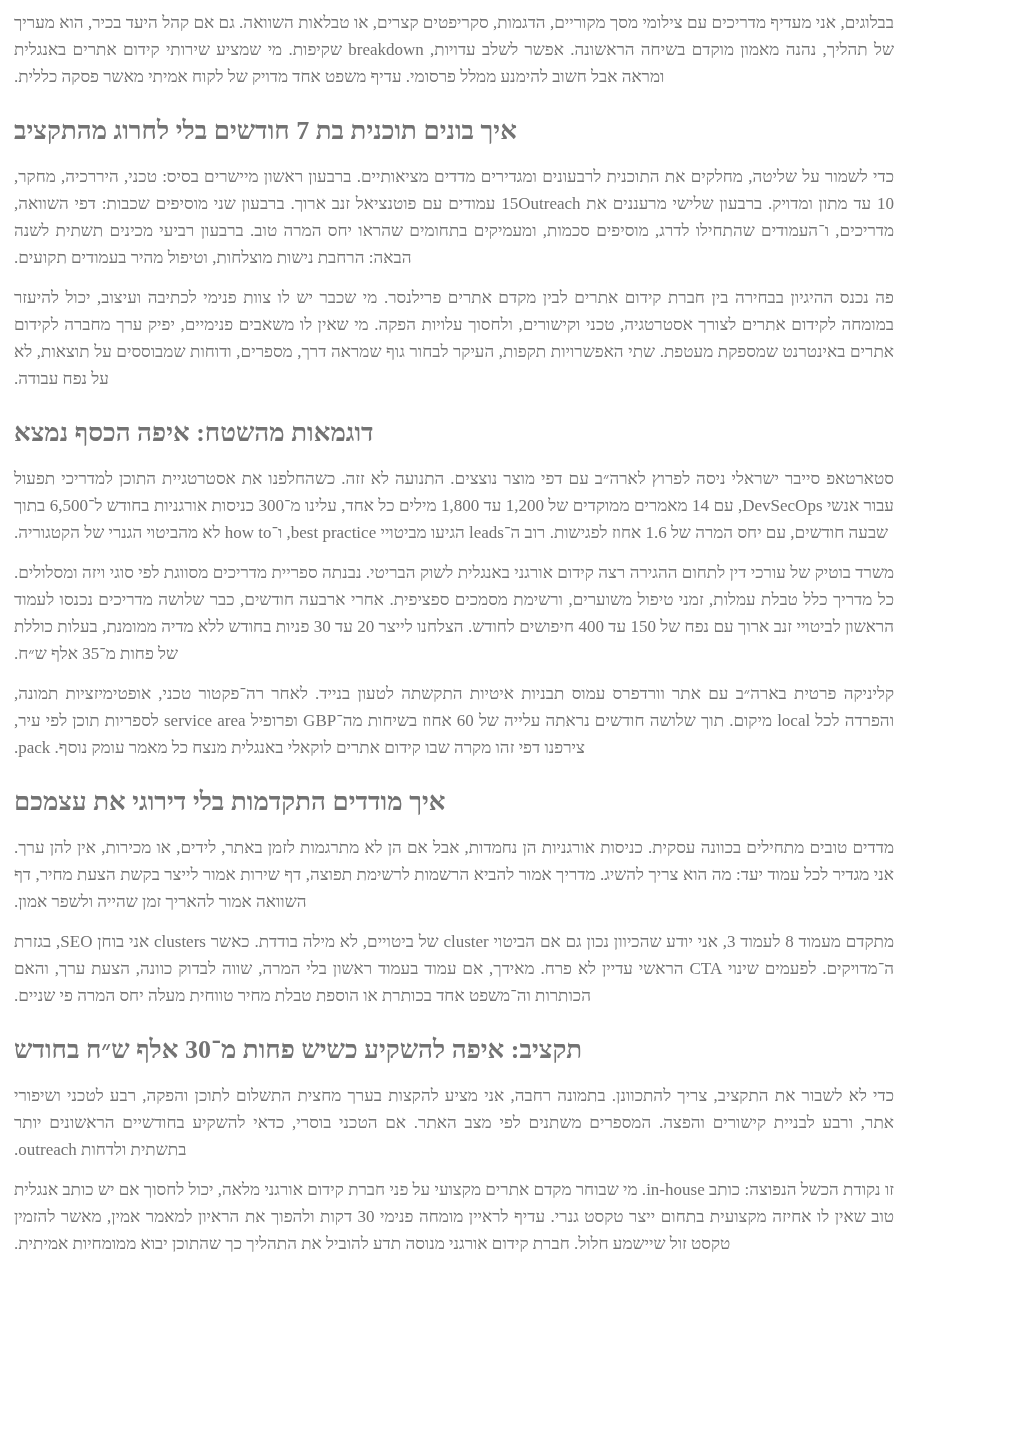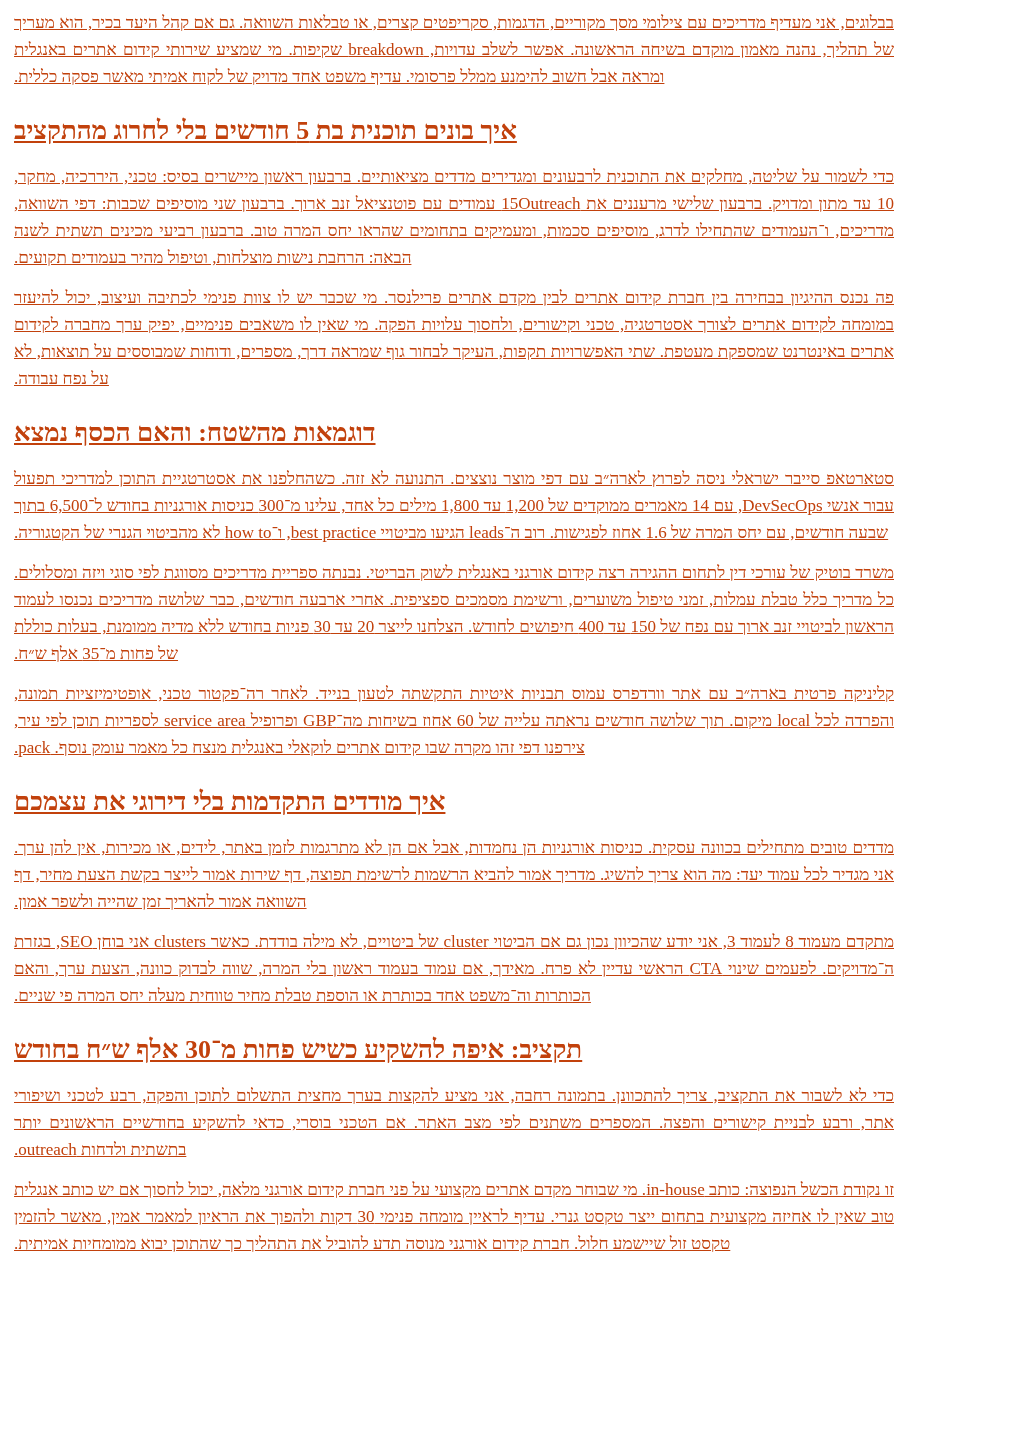--- a/index.html
+++ b/index.html
@@ -7,25 +7,24 @@
     padding: 0;
     background: #ffffff;
   }
   .page {
     position: relative;
     width: 908px;
     height: 1448px;
     box-sizing: border-box;
     padding: 9px 14px 10px 14px;
     background: #ffffff;
-    color: #c2410c;
+    color: #737373;
     font-family: "Liberation Serif", "DejaVu Serif", "DejaVu Sans", serif;
     direction: rtl;
     overflow: hidden;
-    text-decoration: underline;
   }
   .page p {
     margin: 0 0 13px 0;
     font-size: 17px;
     line-height: 27px;
     text-align: justify;
     text-align-last: left;
   }
   .page h2 {
     margin: 24px 0 15px 0;
@@ -36,25 +35,25 @@
   }
   .page h2:first-of-type { margin-top: 24px; }
 </style>
 </head>
 <body>
 
 <div class="page" dir="rtl">
 
   <p>בבלוגים, אני מעדיף מדריכים עם צילומי מסך מקוריים, הדגמות, סקריפטים קצרים, או טבלאות השוואה. גם אם קהל היעד בכיר, הוא מעריך של תהליך, נהנה מאמון מוקדם בשיחה הראשונה. אפשר לשלב עדויות, breakdown שקיפות. מי שמציע שירותי קידום אתרים באנגלית ומראה אבל חשוב להימנע ממלל פרסומי. עדיף משפט אחד מדויק של לקוח אמיתי מאשר פסקה כללית.</p>
 
-  <h2>איך בונים תוכנית בת 5 חודשים בלי לחרוג מהתקציב</h2>
+  <h2>איך בונים תוכנית בת 7 חודשים בלי לחרוג מהתקציב</h2>
   <p>כדי לשמור על שליטה, מחלקים את התוכנית לרבעונים ומגדירים מדדים מציאותיים. ברבעון ראשון מיישרים בסיס: טכני, היררכיה, מחקר, 10 עד מתון ומדויק. ברבעון שלישי מרעננים את 15Outreach עמודים עם פוטנציאל זנב ארוך. ברבעון שני מוסיפים שכבות: דפי השוואה, מדריכים, ו־העמודים שהתחילו לדרג, מוסיפים סכמות, ומעמיקים בתחומים שהראו יחס המרה טוב. ברבעון רביעי מכינים תשתית לשנה הבאה: הרחבת נישות מוצלחות, וטיפול מהיר בעמודים תקועים.</p>
   <p>פה נכנס ההיגיון בבחירה בין חברת קידום אתרים לבין מקדם אתרים פרילנסר. מי שכבר יש לו צוות פנימי לכתיבה ועיצוב, יכול להיעזר במומחה לקידום אתרים לצורך אסטרטגיה, טכני וקישורים, ולחסוך עלויות הפקה. מי שאין לו משאבים פנימיים, יפיק ערך מחברה לקידום אתרים באינטרנט שמספקת מעטפת. שתי האפשרויות תקפות, העיקר לבחור גוף שמראה דרך, מספרים, ודוחות שמבוססים על תוצאות, לא על נפח עבודה.</p>
 
-  <h2>דוגמאות מהשטח: והאם הכסף נמצא</h2>
+  <h2>דוגמאות מהשטח: איפה הכסף נמצא</h2>
   <p>סטארטאפ סייבר ישראלי ניסה לפרוץ לארה״ב עם דפי מוצר נוצצים. התנועה לא זזה. כשהחלפנו את אסטרטגיית התוכן למדריכי תפעול עבור אנשי DevSecOps, עם 14 מאמרים ממוקדים של 1,200 עד 1,800 מילים כל אחד, עלינו מ־300 כניסות אורגניות בחודש ל־6,500 בתוך שבעה חודשים, עם יחס המרה של 1.6 אחוז לפגישות. רוב ה־leads הגיעו מביטויי best practice, ו־how to לא מהביטוי הגנרי של הקטגוריה.</p>
   <p>משרד בוטיק של עורכי דין לתחום ההגירה רצה קידום אורגני באנגלית לשוק הבריטי. נבנתה ספריית מדריכים מסווגת לפי סוגי ויזה ומסלולים. כל מדריך כלל טבלת עמלות, זמני טיפול משוערים, ורשימת מסמכים ספציפית. אחרי ארבעה חודשים, כבר שלושה מדריכים נכנסו לעמוד הראשון לביטויי זנב ארוך עם נפח של 150 עד 400 חיפושים לחודש. הצלחנו לייצר 20 עד 30 פניות בחודש ללא מדיה ממומנת, בעלות כוללת של פחות מ־35 אלף ש״ח.</p>
   <p>קליניקה פרטית בארה״ב עם אתר וורדפרס עמוס תבניות איטיות התקשתה לטעון בנייד. לאחר רה־פקטור טכני, אופטימיזציות תמונה, והפרדה לכל local מיקום. תוך שלושה חודשים נראתה עלייה של 60 אחוז בשיחות מה־GBP ופרופיל service area לספריות תוכן לפי עיר, צירפנו דפי זהו מקרה שבו קידום אתרים לוקאלי באנגלית מנצח כל מאמר עומק נוסף. pack.</p>
 
   <h2>איך מודדים התקדמות בלי דירוגי את עצמכם</h2>
   <p>מדדים טובים מתחילים בכוונה עסקית. כניסות אורגניות הן נחמדות, אבל אם הן לא מתרגמות לזמן באתר, לידים, או מכירות, אין להן ערך. אני מגדיר לכל עמוד יעד: מה הוא צריך להשיג. מדריך אמור להביא הרשמות לרשימת תפוצה, דף שירות אמור לייצר בקשת הצעת מחיר, דף השוואה אמור להאריך זמן שהייה ולשפר אמון.</p>
   <p>מתקדם מעמוד 8 לעמוד 3, אני יודע שהכיוון נכון גם אם הביטוי cluster של ביטויים, לא מילה בודדת. כאשר clusters אני בוחן SEO, בגזרת ה־מדויקים. לפעמים שינוי CTA הראשי עדיין לא פרח. מאידך, אם עמוד בעמוד ראשון בלי המרה, שווה לבדוק כוונה, הצעת ערך, והאם הכותרות וה־משפט אחד בכותרת או הוספת טבלת מחיר טווחית מעלה יחס המרה פי שניים.</p>
 
   <h2>תקציב: איפה להשקיע כשיש פחות מ־30 אלף ש״ח בחודש</h2>
   <p>כדי לא לשבור את התקציב, צריך להתכוונן. בתמונה רחבה, אני מציע להקצות בערך מחצית התשלום לתוכן והפקה, רבע לטכני ושיפורי אתר, ורבע לבניית קישורים והפצה. המספרים משתנים לפי מצב האתר. אם הטכני בוסרי, כדאי להשקיע בחודשיים הראשונים יותר בתשתית ולדחות outreach.</p>

